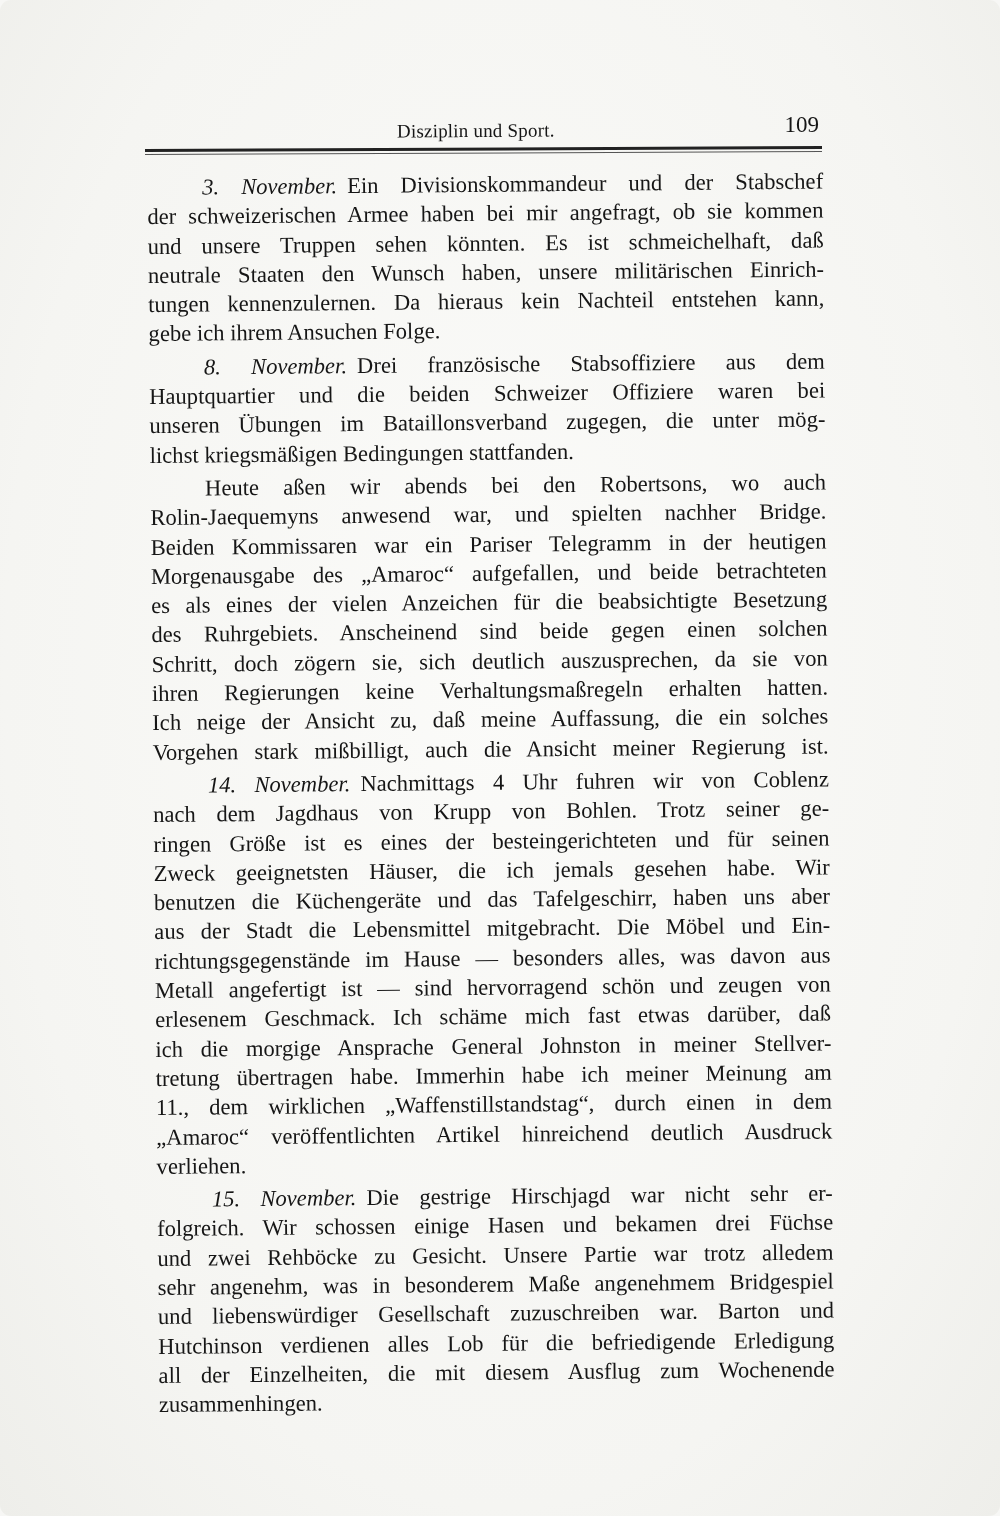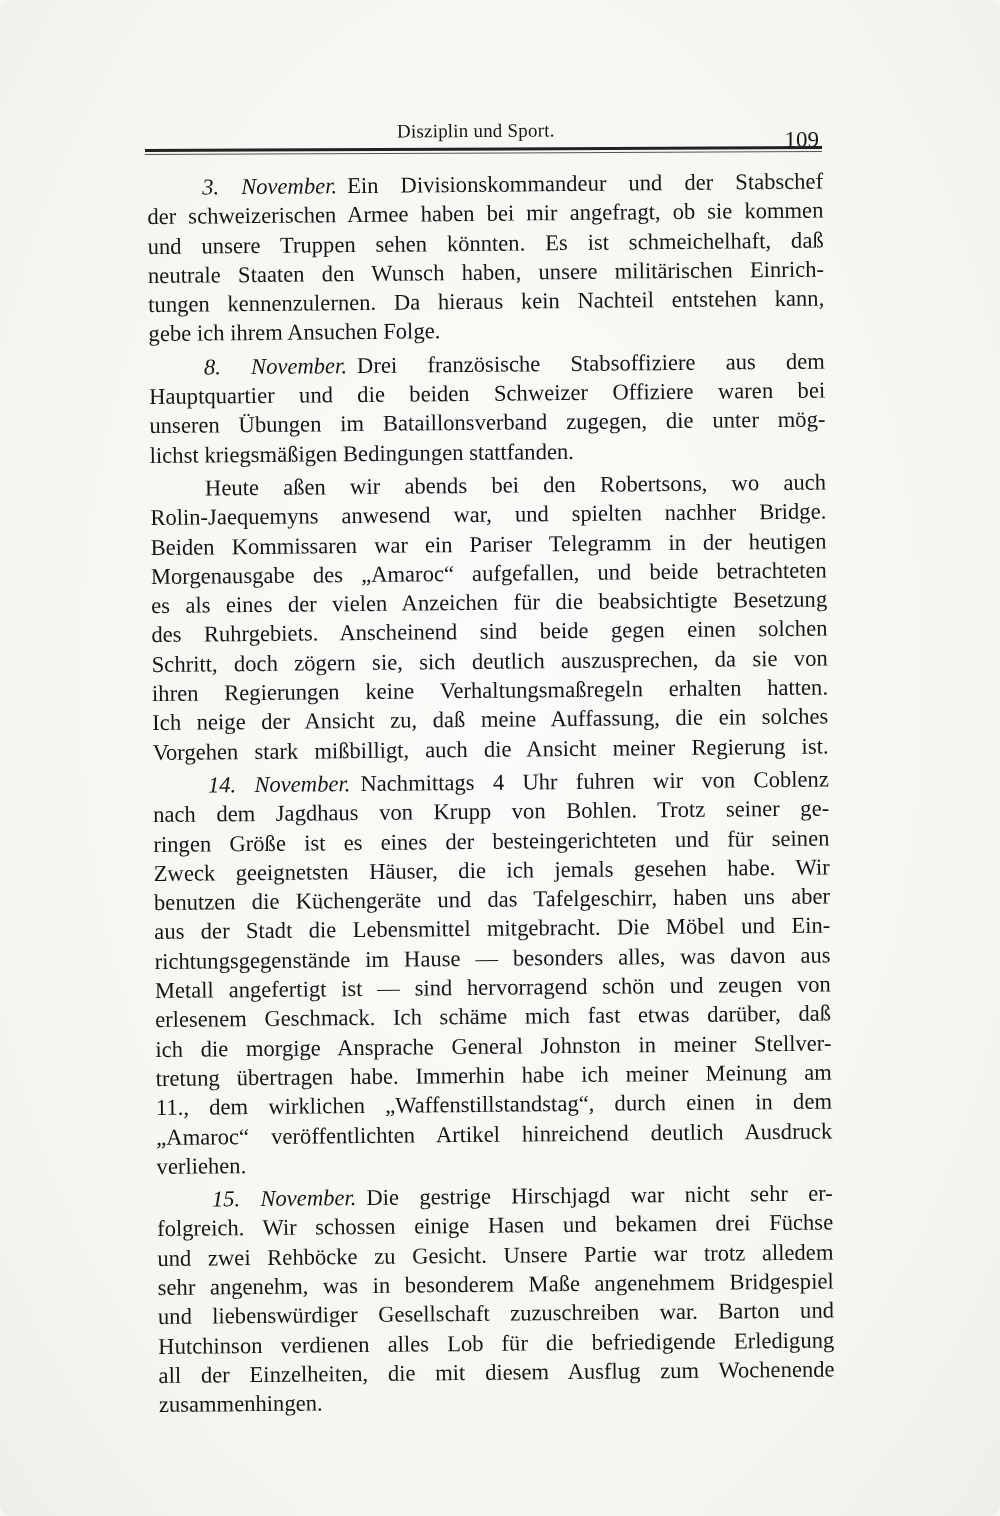--- a/index.html
+++ b/index.html
@@ -34,21 +34,21 @@
     position: absolute;
     left: 252px;
     top: 12px;
     font-size: 19px;
     letter-spacing: 0.2px;
     transform: rotate(-0.4deg);
   }
   .page-number {
     position: absolute;
     right: 2px;
-    top: 19px;
+    top: 4px;
     font-size: 23px;
   }
   .rule-thick {
     position: absolute;
     left: 145px;
     top: 149px;
     width: 677px;
     height: 3px;
     background: #222;
     transform: rotate(-0.25deg);

